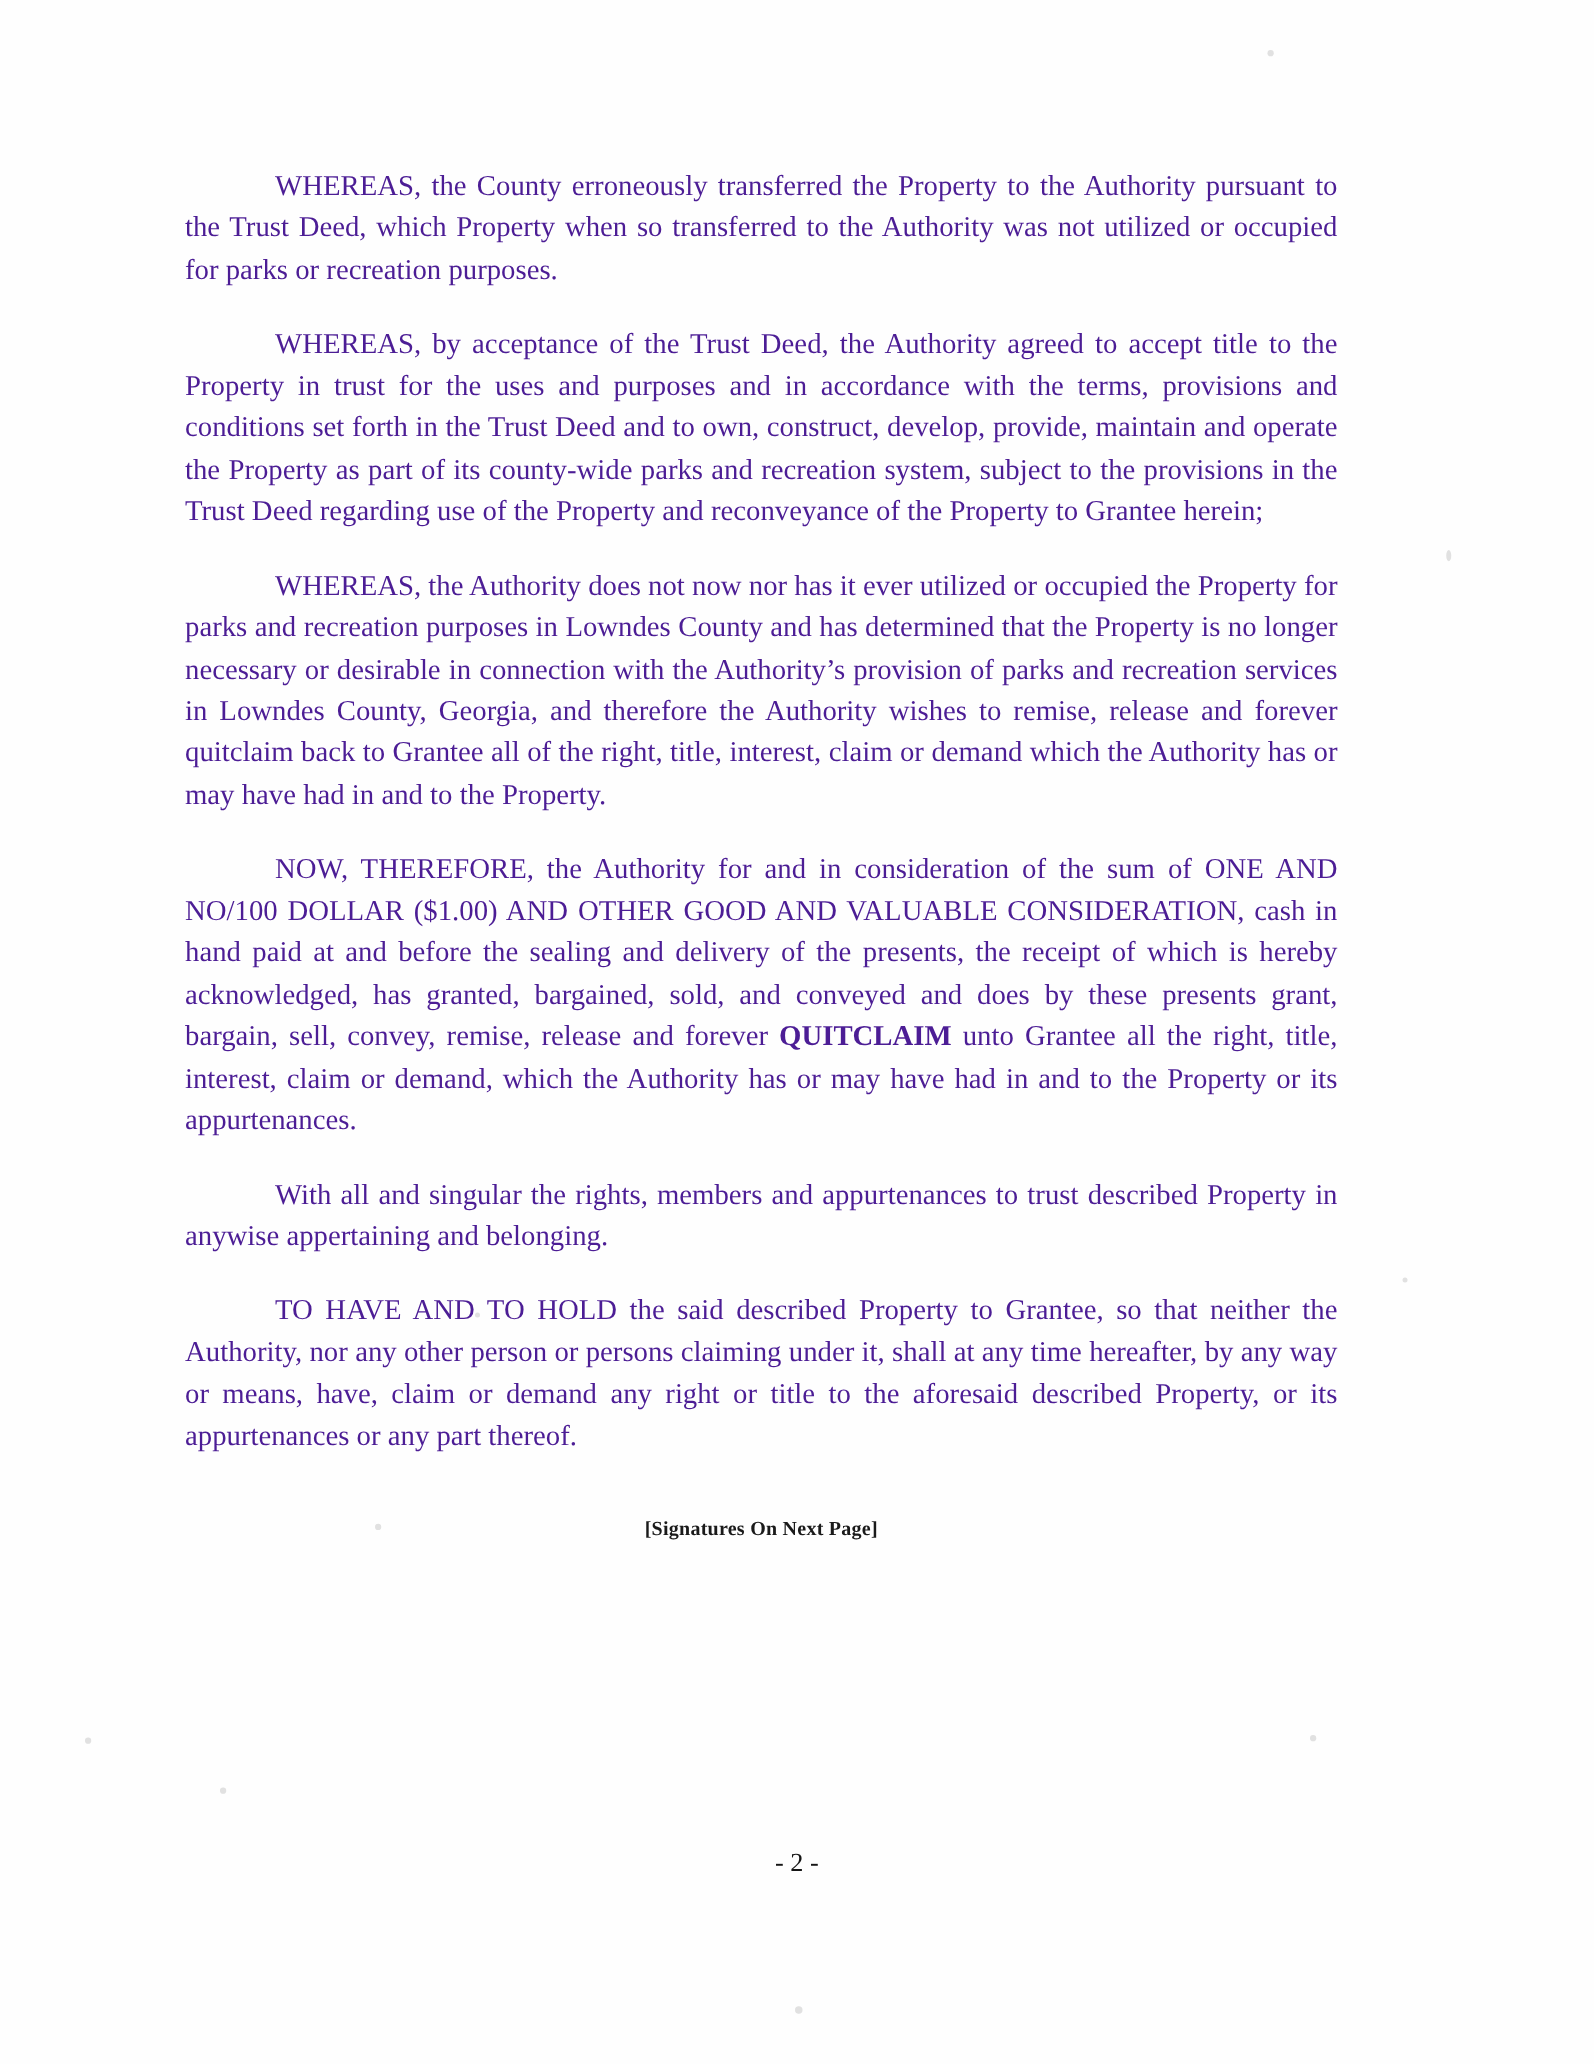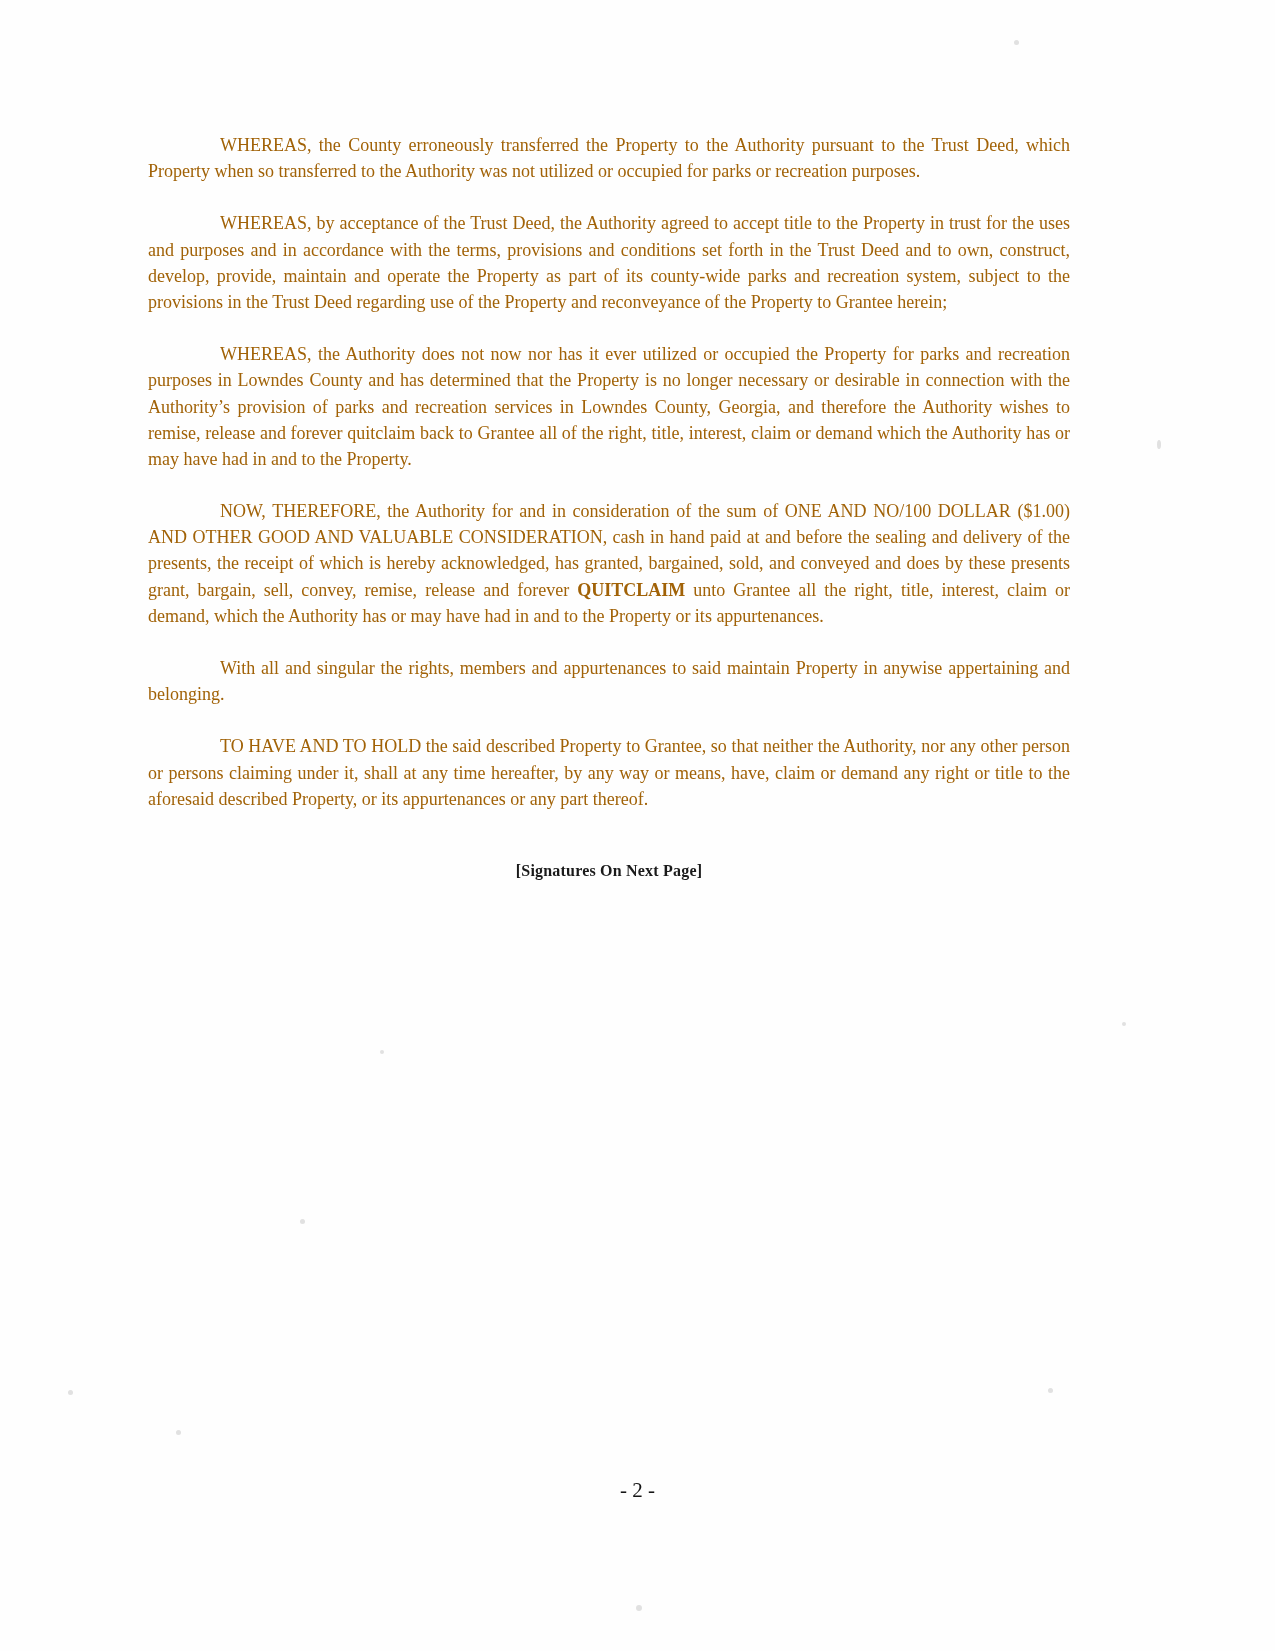--- a/index.html
+++ b/index.html
@@ -24,26 +24,26 @@
     background: #fefefe;
   }
   .content {
     position: absolute;
     left: 148px;
     top: 132px;
     width: 922px;
   }
   p.para {
     margin: 0 0 26px 0;
-    font-size: 18px;
+    font-size: 23px;
     line-height: 1.455;
     text-align: justify;
     text-justify: inter-word;
     text-indent: 72px;
-    color: #a16207;
+    color: #4c1d95;
   }
   p.para.gap-before {
   }
   b.bold {
     font-weight: bold;
   }
   .sig-note {
     margin-top: 50px;
     text-align: center;
     font-size: 16px;
@@ -86,21 +86,21 @@
 
     <p class="para">WHEREAS, the County erroneously transferred the Property to the Authority pursuant to the Trust Deed, which Property when so transferred to the Authority was not utilized or occupied for parks or recreation purposes.</p>
 
     <p class="para">WHEREAS, by acceptance of the Trust Deed, the Authority agreed to accept title to the Property in trust for the uses and purposes and in accordance with the terms, provisions and conditions set forth in the Trust Deed and to own, construct, develop, provide, maintain and operate the Property as part of its county-wide parks and recreation system, subject to the provisions in the Trust Deed regarding use of the Property and reconveyance of the Property to Grantee herein;</p>
 
     <p class="para">WHEREAS, the Authority does not now nor has it ever utilized or occupied the Property for parks and recreation purposes in Lowndes County and has determined that the Property is no longer necessary or desirable in connection with the Authority’s provision of parks and recreation services in Lowndes County, Georgia, and therefore the Authority wishes to remise, release and forever quitclaim back to Grantee all of the right, title, interest, claim or demand which the Authority has or may have had in and to the Property.</p>
 
 
     <p class="para gap-before"><span>NOW, THEREFORE, the Authority for and in consideration of the sum of ONE AND NO/100 DOLLAR ($1.00) AND OTHER GOOD AND VALUABLE CONSIDERATION, cash in hand paid at and before the sealing and delivery of the presents, the receipt of which is hereby acknowledged, has granted, bargained, sold, and conveyed and does by these presents grant, bargain, sell, convey, remise, release and forever </span><b class="bold">QUITCLAIM</b><span> unto Grantee all the right, title, interest, claim or demand, which the Authority has or may have had in and to the Property or its appurtenances.</span></p>
 
-    <p class="para">With all and singular the rights, members and appurtenances to said maintain Property in anywise appertaining and belonging.</p>
+    <p class="para">With all and singular the rights, members and appurtenances to trust described Property in anywise appertaining and belonging.</p>
 
     <p class="para">TO HAVE AND TO HOLD the said described Property to Grantee, so that neither the Authority, nor any other person or persons claiming under it, shall at any time hereafter, by any way or means, have, claim or demand any right or title to the aforesaid described Property, or its appurtenances or any part thereof.</p>
 
     <div class="sig-note">[Signatures On Next Page]</div>
 
   </div>
 
   <div class="page-number">- 2 -</div>
 
 </div>

